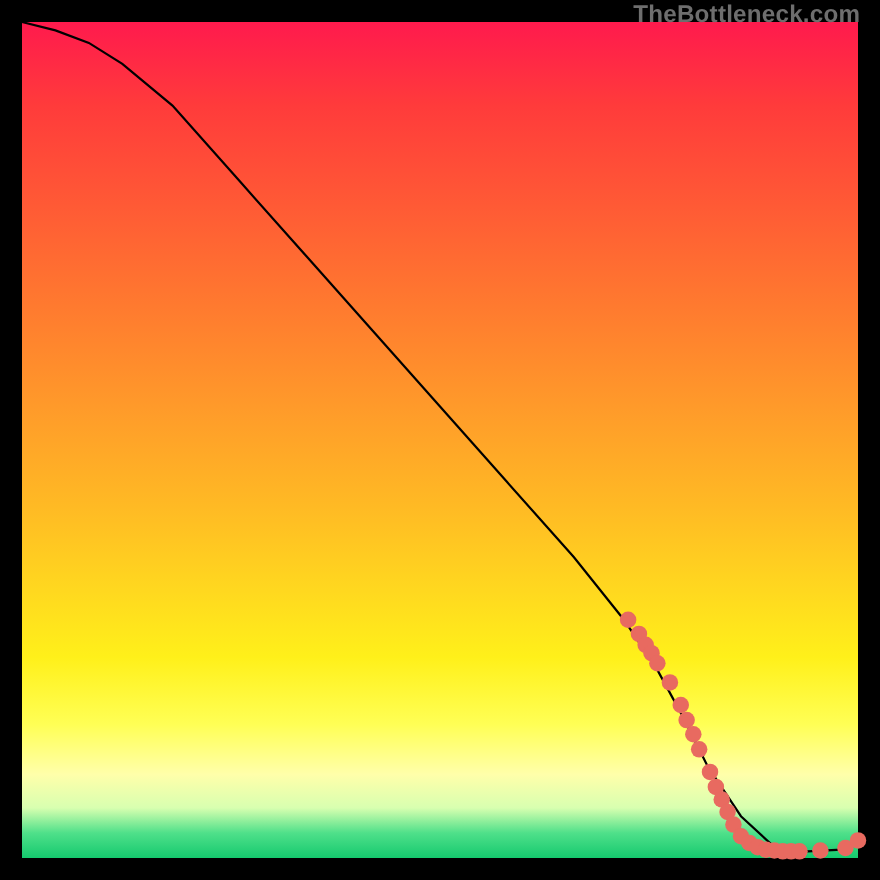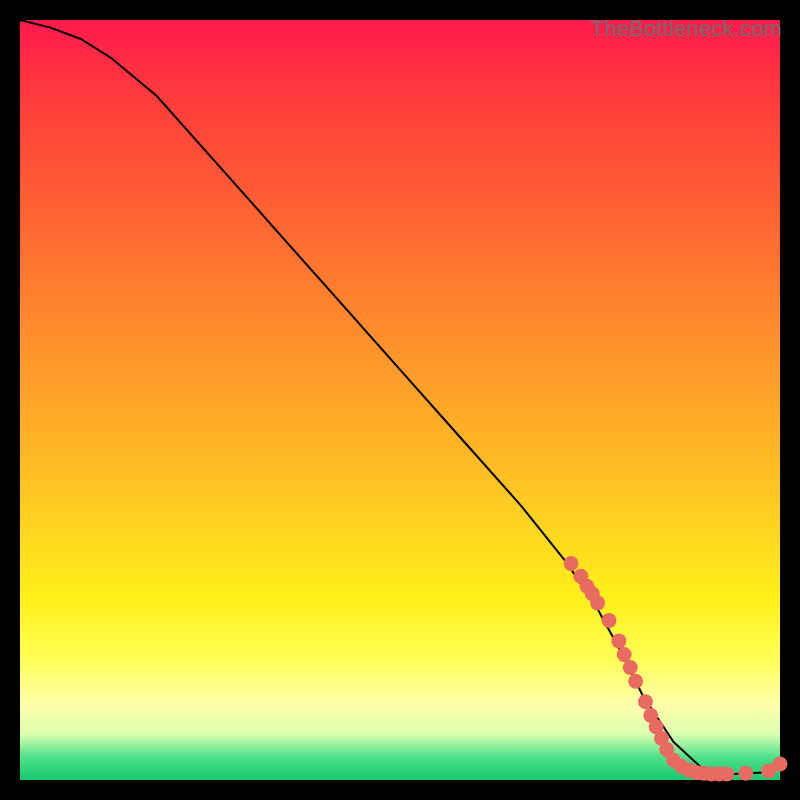--- a/index.html
+++ b/index.html
@@ -47,25 +47,24 @@
     top: 20px;
     width: 760px;
     height: 760px;
     overflow: visible;
   }
   .watermark {
     position: absolute;
     top: 0px;
     right: 18px;
     font-size: 22px;
-    font-weight: 400;
+    font-weight: 700;
     color: #6e6e6e;
     letter-spacing: 0.2px;
     user-select: none;
-    margin-top: 16px;
   }
 </style>
 </head>
 <body>
 
 <div class="frame">
   <div class="plot"></div>
 
   <svg class="svg-layer" viewBox="0 0 760 760">
     <path id="curve-path" fill="none" stroke="#000000" stroke-width="2" d="M0.00 0.00 L30.40 7.60 L60.80 19.00 L91.20 38.00 L136.80 76.00 L197.60 144.40 L258.40 212.80 L319.20 281.20 L380.00 349.60 L440.80 418.00 L501.60 486.40 L547.20 543.40 L577.60 589.00 L600.40 630.80 L623.20 676.40 L653.60 722.00 L684.00 750.12 L714.40 753.92 L744.80 752.40 L760.00 743.28"></path>

